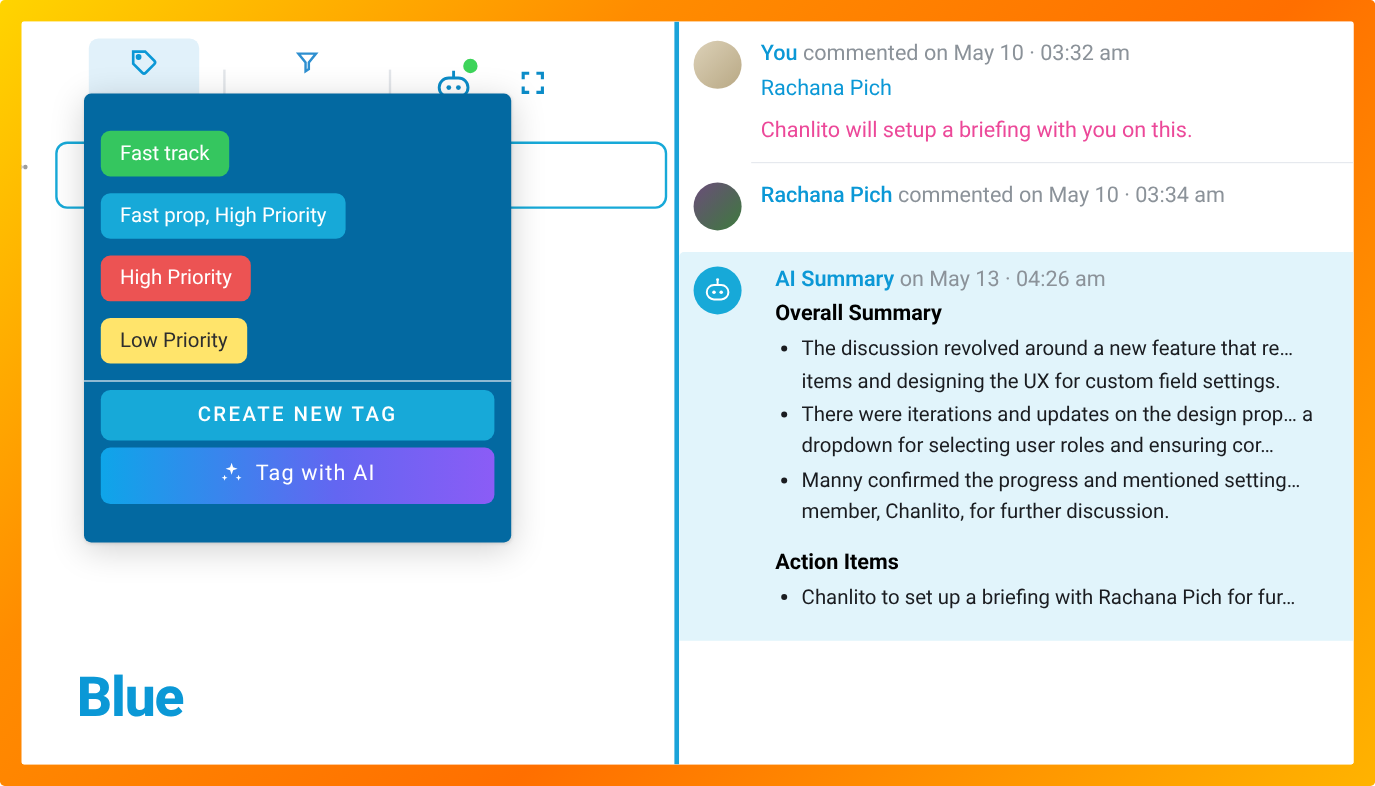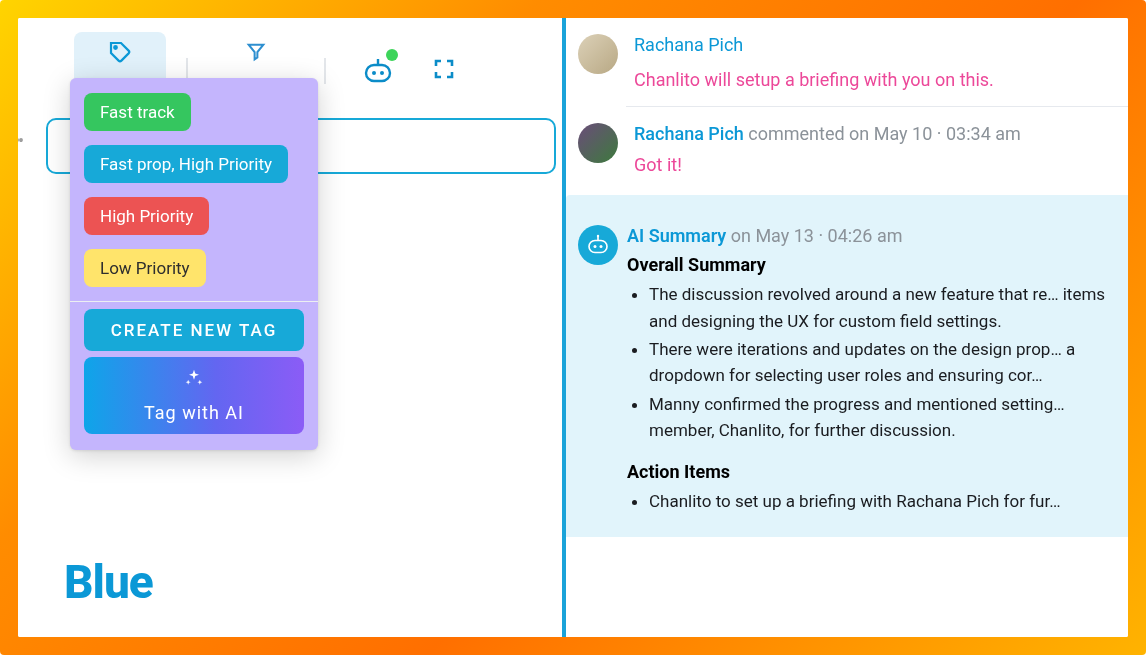--- a/index.html
+++ b/index.html
@@ -79,25 +79,25 @@
     .ai-robot .dot { position:absolute; right:-4px; top:-8px; width:12px; height:12px; background:#3dd45a; border-radius:50%; }
     .ai-robot svg { width: 32px; height: 28px; }
 
     .expand-icon { margin-left: 18px; cursor: pointer; }
 
     
     .tag-dropdown {
       position: absolute;
       left: 52px;
       top: 60px;
-      width: 248px;
-      background: #c4b5fd;
+      width: 356px;
+      background: #0369a1;
       border-radius: 6px;
       box-shadow: 0 6px 28px rgba(0,0,0,0.18), 0 1px 3px rgba(0,0,0,0.1);
-      padding: 8px 0;
+      padding: 24px 0;
       z-index: 5;
     }
     .tag-item-row {
       padding: 7px 14px;
       cursor: pointer;
     }
     .tag-pill {
       display: inline-block;
       padding: 9px 16px;
       border-radius: 8px;
@@ -129,24 +129,23 @@
       padding: 11px 0;
       background: linear-gradient(90deg, #0ea5e9 0%, #6366f1 60%, #8b5cf6 100%);
       color: #fff;
       font-weight: 400;
       font-size: 18px;
       letter-spacing: 1px;
       text-align: center;
       border-radius: 8px;
       cursor: pointer;
       display: flex;
-      align-items: center;
+      align-items: flex-start;
       justify-content: center;
       gap: 10px;
-      flex-direction: column;
     }
 
     
     .ghost-input {
       position: absolute;
       left: 28px;
       top: 100px;
       width: 510px;
       height: 56px;
       border: 2px solid #17a9d8;
@@ -190,23 +189,23 @@
     .comment-body { flex: 1; }
     .comment-meta { font-size: 18px; color: #8b9299; margin-bottom: 8px; }
     .comment-meta .link { color: #0b98d6; font-weight: 500; }
     .mention { color: #0b98d6; font-size: 18px; display:block; margin-bottom: 12px; }
     .comment-text { font-size: 18px; color: #ec4899; line-height: 1.4; }
     .row-sep { height: 1px; background: #e6e9ee; margin-left: 60px; }
 
     .ai-block {
       background: #e1f4fb;
       margin-top: 4px;
-      padding: 30px 12px 20px 12px;
-      display: flex;
-      gap: 9px;
+      padding: 12px 12px 20px 12px;
+      display: flex;
+      gap: 28px;
       border-radius: 4px 0 0 0;
       justify-content: flex-end;
     }
     .ai-title { color: #0b98d6; font-weight: 600; }
     .ai-heading { font-weight: 700; font-size: 18px; color: #000; margin-top: 8px; margin-bottom: 6px;}
     .ai-body ul { padding-left: 22px; }
     .ai-body li { font-size: 17px; color: #1a1c20; line-height: 1.55; margin-bottom: 2px; }
 
   </style>
 </head>
@@ -287,37 +286,43 @@
       </div>
 
       <div class="brand-logo">Blue</div>
     </div>
 
     <div class="right-panel">
 
       <div class="comment-row">
         <div class="avatar av1"></div>
         <div class="comment-body">
+          <div class="comment-meta">
+            <span class="link">You</span>
+            <span>commented on</span>
+            <span>May 10</span>
+            ·
+            <span>03:32 am</span>
+          </div>
           <span class="mention">Rachana Pich</span>
           <div class="comment-text">Chanlito will setup a briefing with you on this.</div>
         </div>
       </div>
       <div class="row-sep"></div>
 
       <div class="comment-row">
         <div class="avatar av2"></div>
         <div class="comment-body">
           <div class="comment-meta">
             <span class="link">Rachana Pich</span>
             <span>commented on</span>
             <span>May 10</span>
             ·
             <span>03:34 am</span>
           </div>
-          <div class="comment-text">Got it!</div>
         </div>
       </div>
 
       <div class="ai-block">
         <div class="avatar ai">
           <svg width="24" height="22" viewBox="0 0 32 28">
             <rect x="4" y="8" width="24" height="16" rx="8" fill="#17a9d8" stroke="#fff" stroke-width="2.2"></rect>
             <circle cx="12" cy="16" r="2" fill="#fff"></circle>
             <circle cx="20" cy="16" r="2" fill="#fff"></circle>
             <line x1="16" y1="2" x2="16" y2="8" stroke="#fff" stroke-width="2.2"></line>

